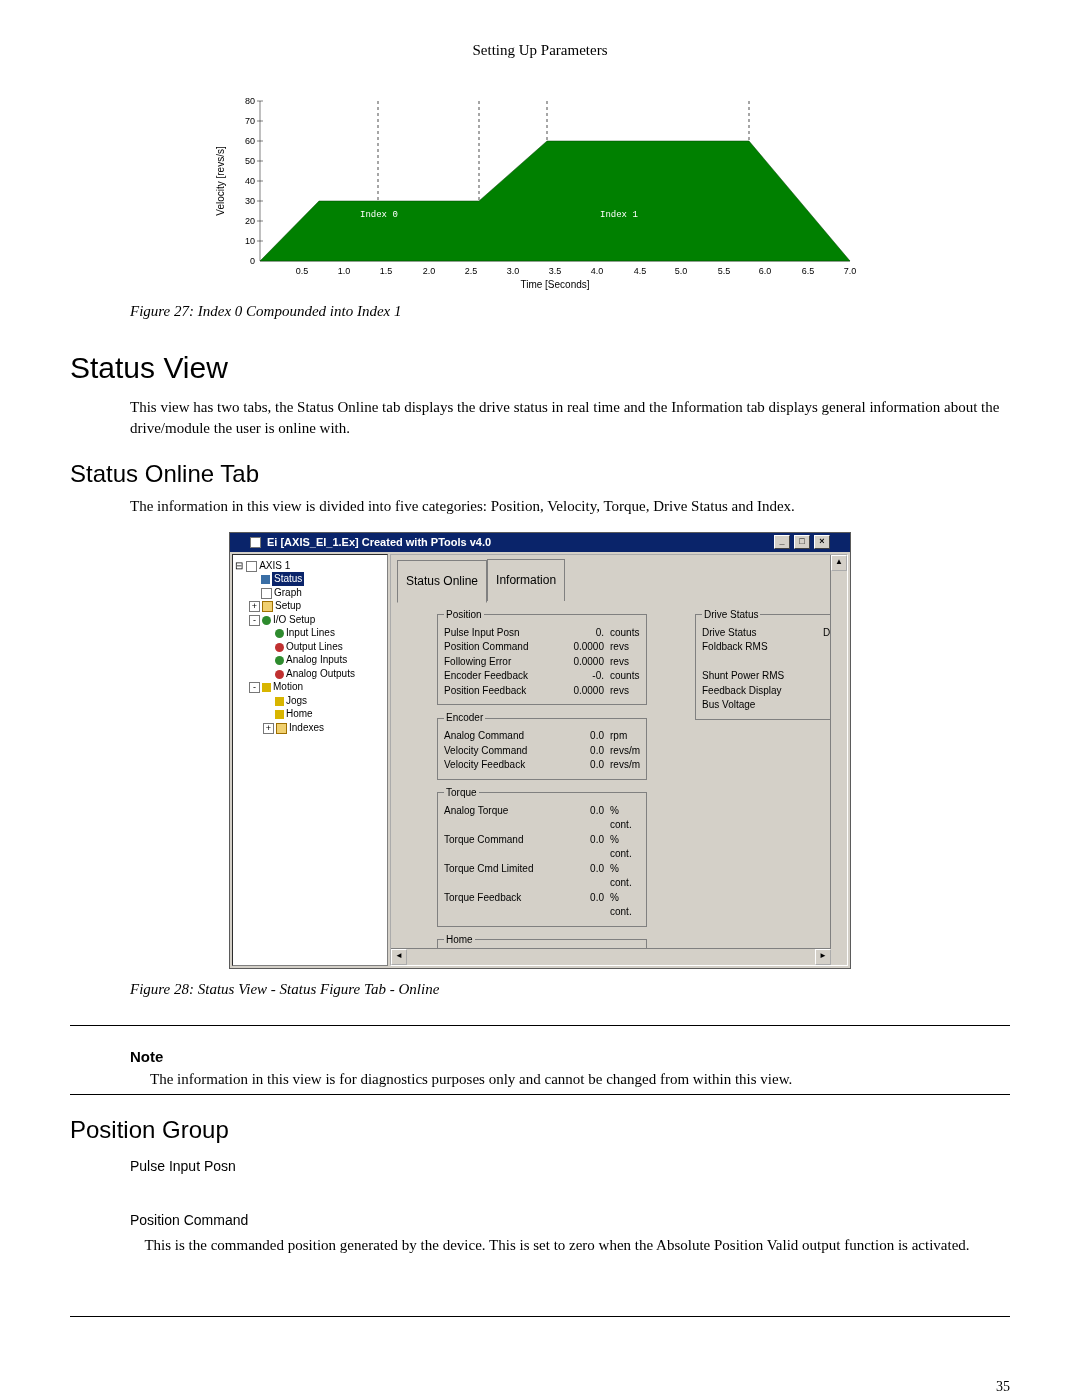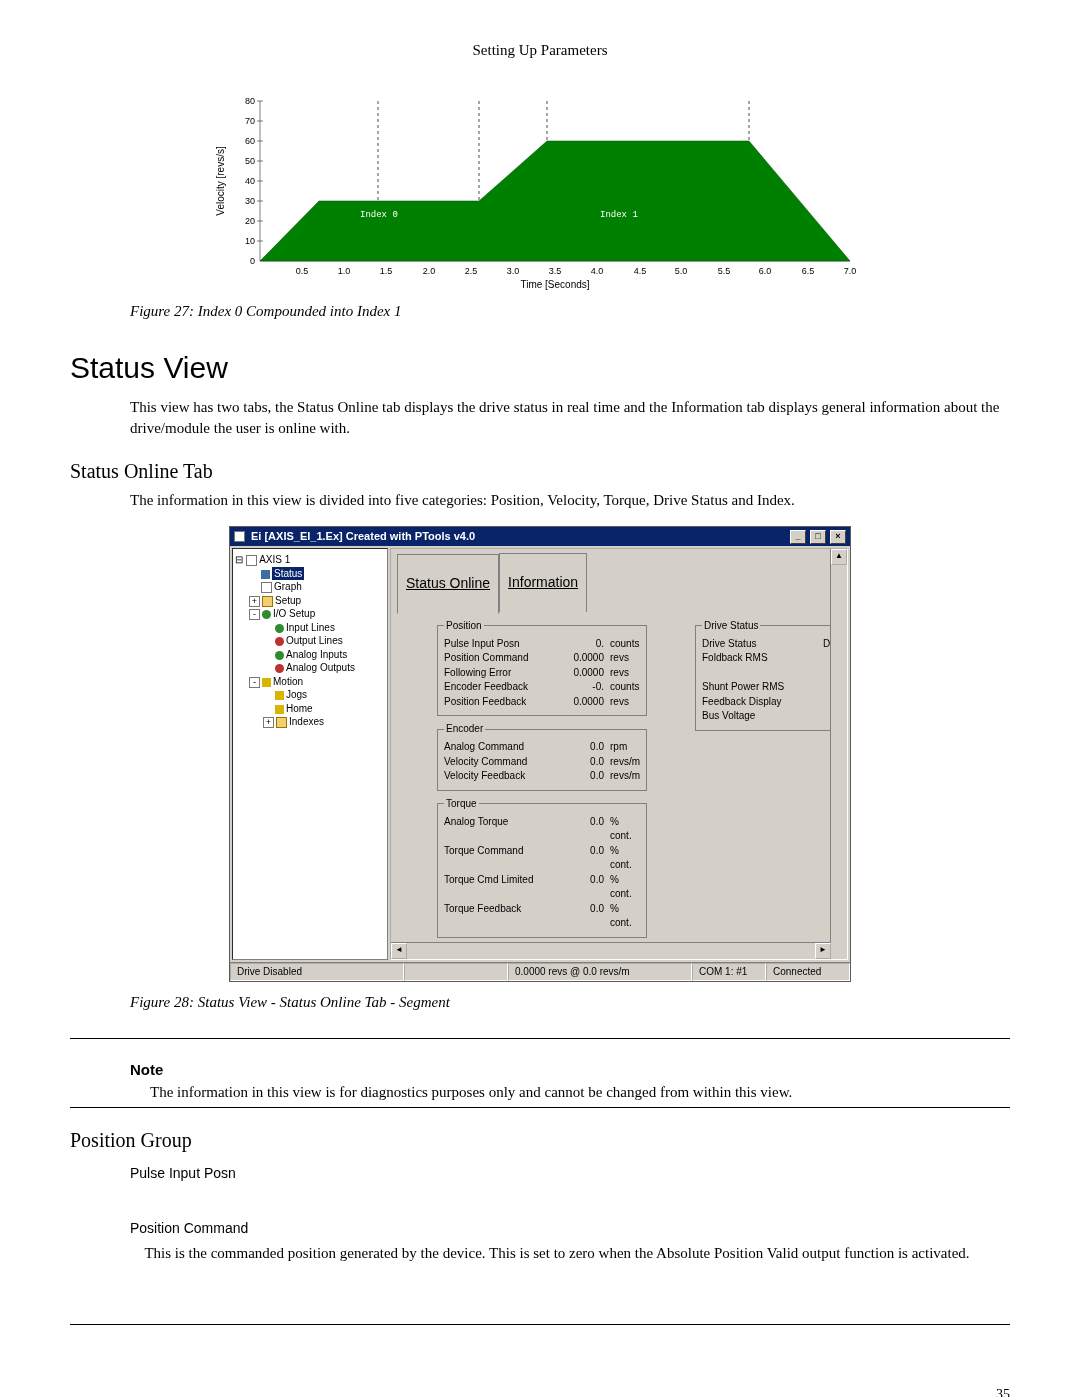--- a/index.html
+++ b/index.html
@@ -30,23 +30,23 @@
     font-style: italic;
     margin: 10px 0 25px 60px;
   }
   h1.sec {
     font-family: Arial, sans-serif;
     font-weight: normal;
     font-size: 30px;
     margin: 25px 0 8px 0;
   }
   h2.sub {
-    font-family: Liberation Serif, serif;
+    font-family: Liberation Sans, sans-serif;
     font-weight: normal;
-    font-size: 20px;
+    font-size: 24px;
     margin: 18px 0 5px 0;
   }
   .body-text {
     margin: 4px 0 4px 60px;
   }
   .body-text.in2 {
     margin-left: 34px;
     text-align: center;
   }
   .note-heading {
@@ -75,21 +75,21 @@
     margin: 15px auto 10px auto;
     border: 1px solid #5b5b5b;
     background: #d4d0c8;
     font-family: Tahoma, Arial, sans-serif;
     font-size: 10px;
     color: #000;
   }
   .titlebar {
     background: linear-gradient(#0a246a,#0a246a);
     color: #fff;
-    padding: 2px 4px;
+    padding: 2px 20px;
     display: flex;
     align-items: center;
     gap: 4px;
     font-weight: bold;
     font-size: 11px;
   }
   .titlebar .spacer { flex: 1; }
   .win-btn {
     width: 14px; height: 12px;
     background: #d4d0c8;
@@ -143,26 +143,25 @@
     background: #d4d0c8;
     border: 1px inset #fff;
     margin: 2px 2px 2px 0;
     overflow: hidden;
   }
   .tabs {
     margin: 4px 0 0 6px;
   }
   .tab {
     display: inline-block;
-    padding: 19px 8px;
+    padding: 12px 8px;
     border: 1px solid #808080;
     border-bottom: none;
     background: #d4d0c8;
-    font-size: 14px;
-    text-decoration: underline;
+    font-size: 12px;
   }
   .tab.active {
     background: #d4d0c8;
     position: relative;
     top: 1px;
     border-bottom: 1px solid #d4d0c8;
   }
   .groups {
     display: flex;
     gap: 8px;
@@ -469,30 +468,23 @@
       </div>
       <div class="vscroll">
         <div class="sbtn">▲</div>
       </div>
       <div class="hscroll">
         <div class="sbtn">◄</div>
         <div class="sbtn">►</div>
       </div>
     </div>
   </div>
-  <div class="statusbar">
-    <div class="sb1">Drive Disabled</div>
-    <div class="sb2"></div>
-    <div class="sb3">0.0000 revs @ 0.0 revs/m</div>
-    <div class="sb4">COM 1: #1</div>
-    <div class="sb5">Connected</div>
-  </div>
 </div>
 
-<div class="fig-caption">Figure 28:     Status View - Status Online Tab - Segment</div>
+<div class="fig-caption">Figure 28:     Status View - Status Figure Tab - Online</div>
 
 <hr class="note-rule">
 <div class="note-heading">Note</div>
 <div class="note-text">The information in this view is for diagnostics purposes only and cannot be changed from within this view.</div>
 <hr class="note-rule">
 
 <h2 class="sub">Position Group</h2>
 <div class="pg5-label">Pulse Input Posn</div>
 <br>
 <div class="pg5-label">Position Command</div>

